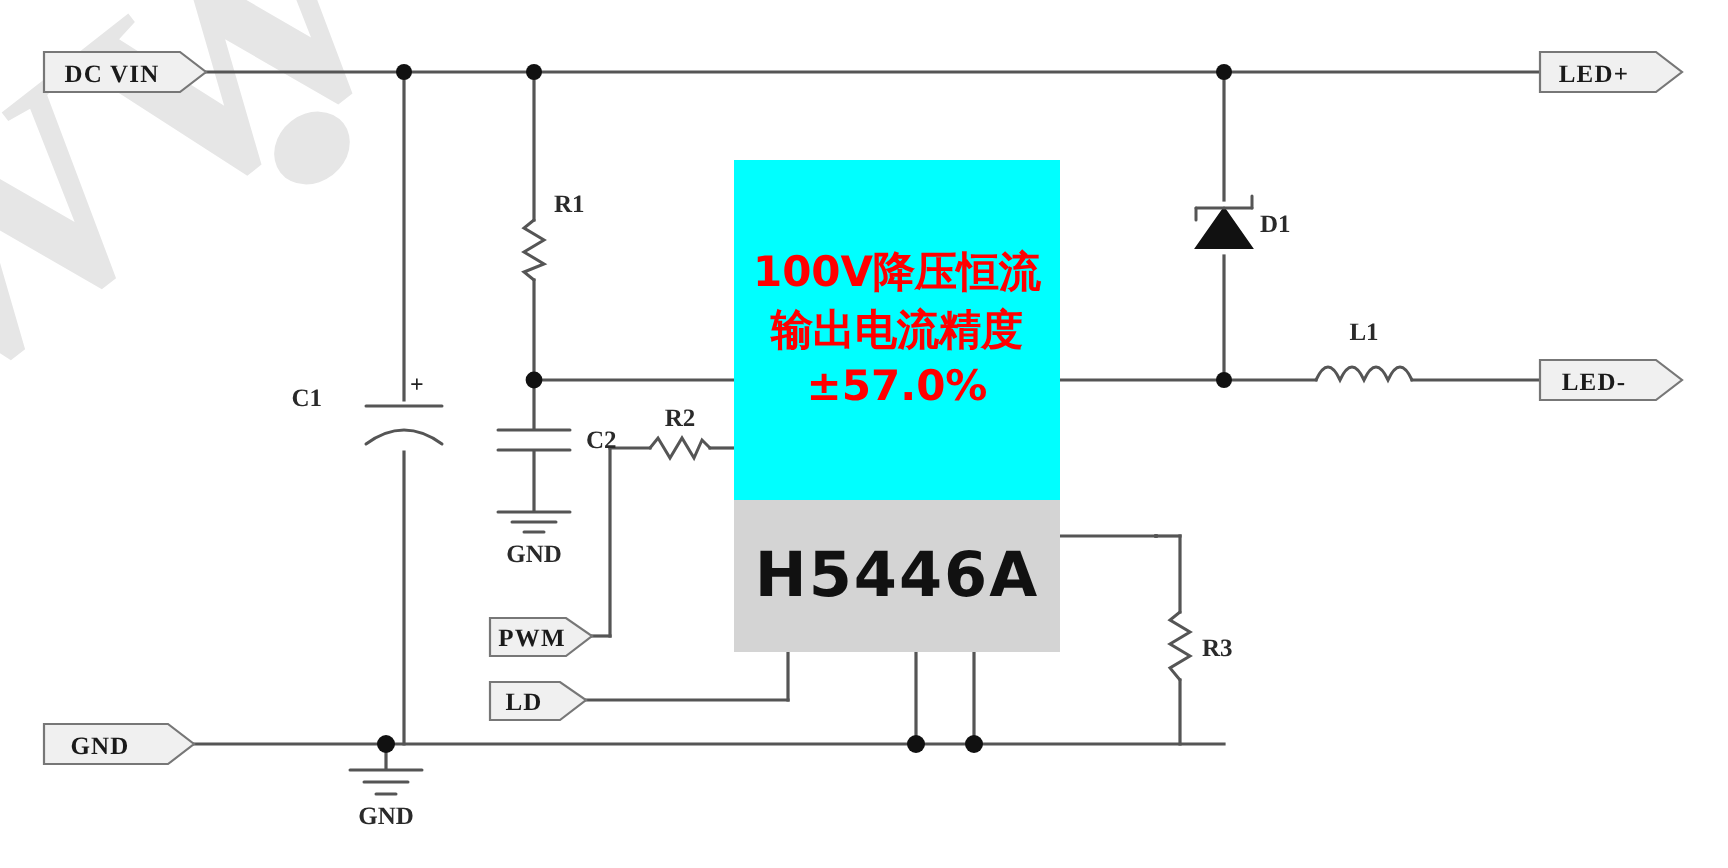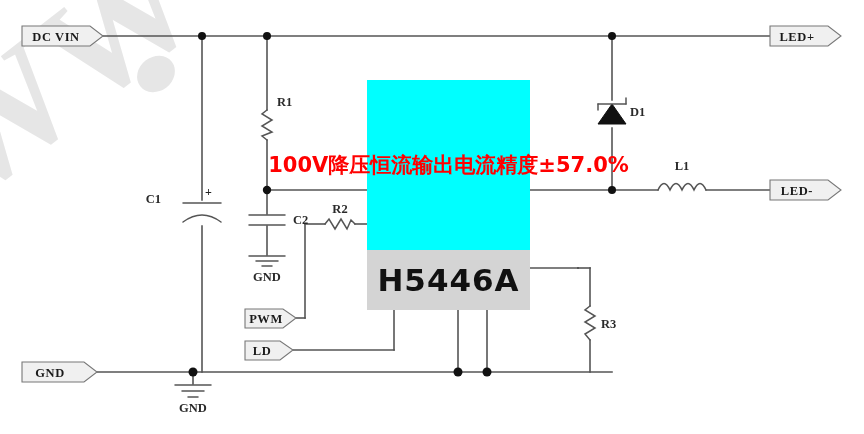--- a/index.html
+++ b/index.html
@@ -76,21 +76,21 @@
     fill: #e6e6e6;
   }
   .watermark-dot {
     fill: #e6e6e6;
   }
   
   #banner {
     position: absolute;
     background: #00ffff;
     display: flex;
-    flex-direction: row;
+    flex-direction: column;
     align-items: center;
     justify-content: center;
     box-sizing: border-box;
   }
   #banner .bline {
     color: #ff0000;
     font-family: "DejaVu Sans", sans-serif;
     font-weight: bold;
     font-size: 21px;
     line-height: 1.38;
@@ -268,17 +268,17 @@
     </g>
 
   </svg>
 
   <div id="banner" style="left:367px; top:80px; width:163px; height:170px;">
     <div class="bline">100V降压恒流</div>
     <div class="bline">输出电流精度</div>
     <div class="bline">±57.0%</div>
   </div>
 
-  <div id="chipbox" style="left:367px; top:250px; width:163px; height:60px;">
+  <div id="chipbox" style="left:367px; top:250px; width:163px; height:76px;">
     <div class="cname">H5446A</div>
   </div>
 
 </div>
 
 </body></html>

